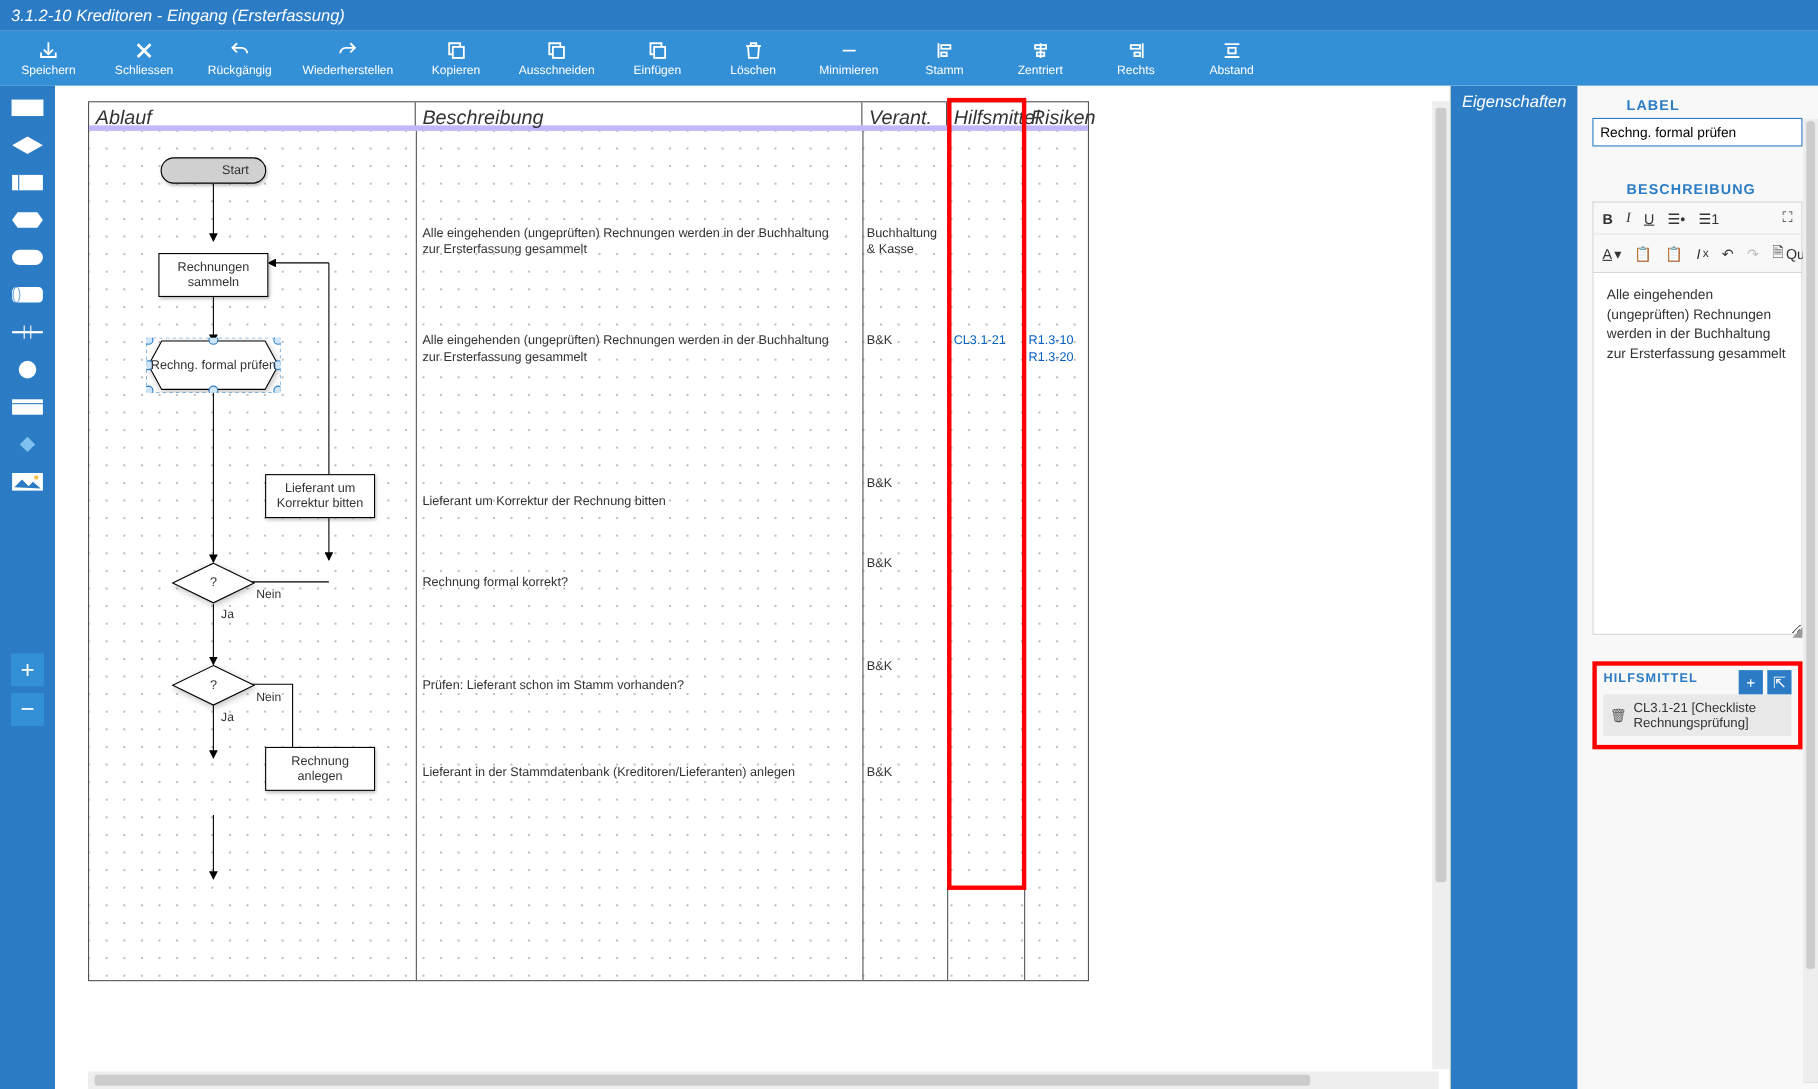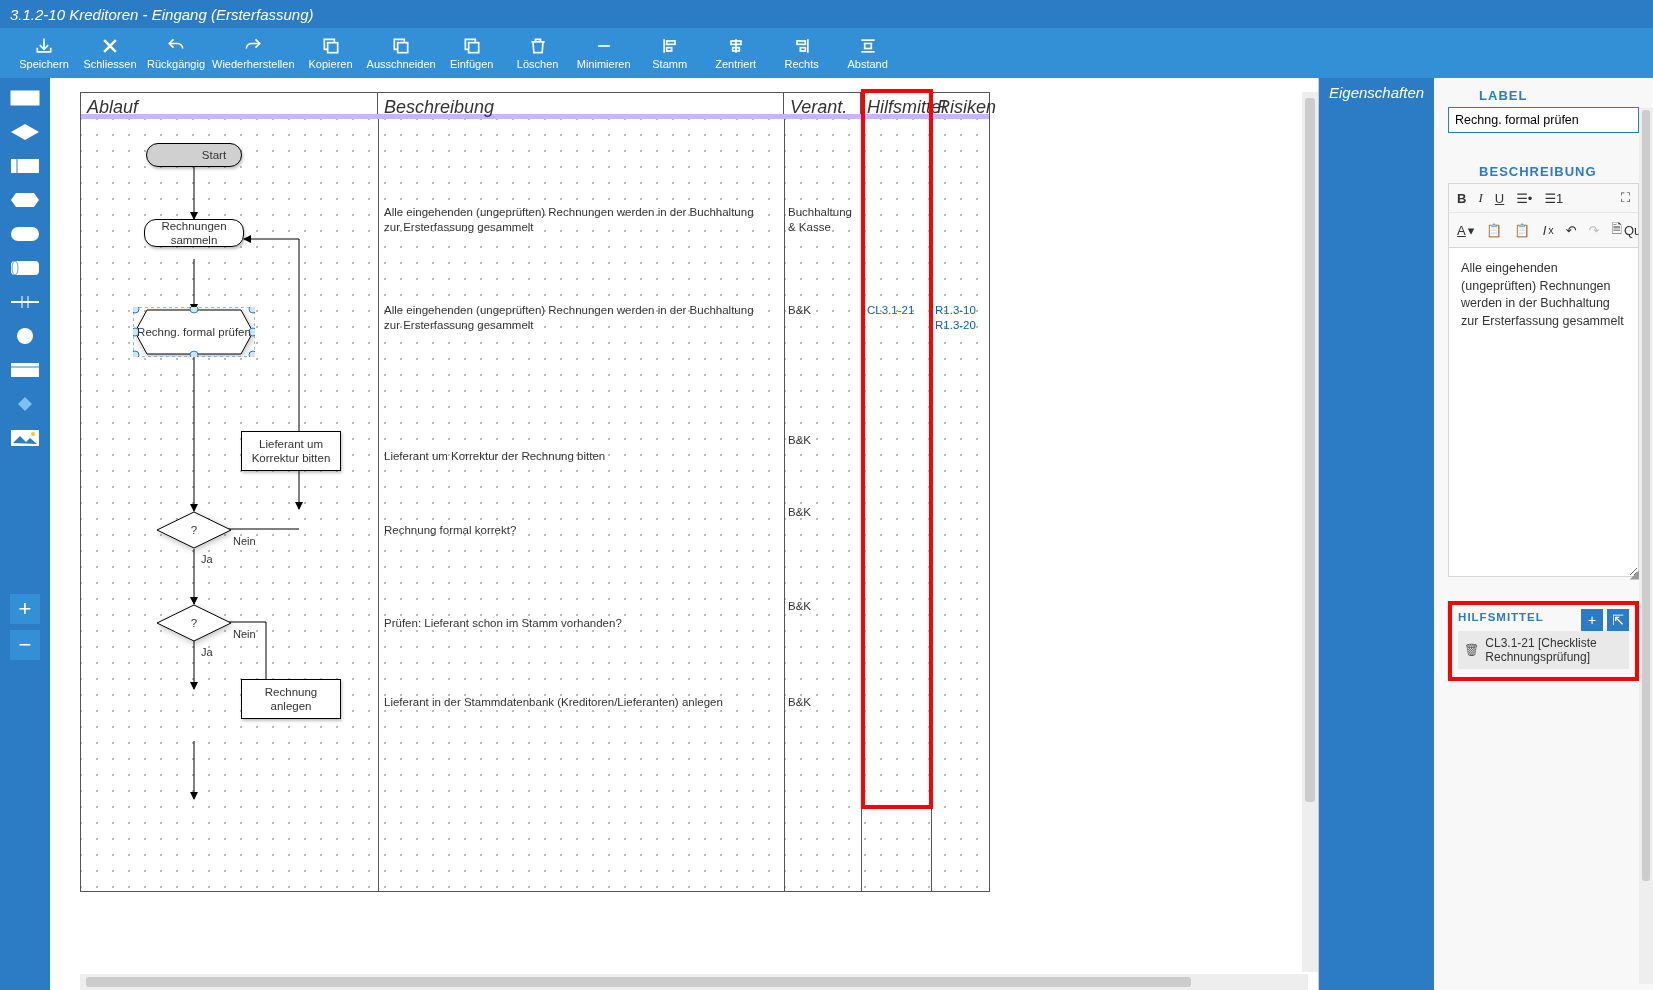--- a/index.html
+++ b/index.html
@@ -1,20 +1,20 @@
 <!DOCTYPE html>
 <html><head>
 <meta charset="utf-8">
 <style>
   * { box-sizing: border-box; margin: 0; padding: 0; }
   body { font-family: "Segoe UI", Arial, sans-serif; font-size: 12px; color: #333; overflow: hidden; height: 990px; width: 1653px; background: #fff; }
   
   .title-bar { height: 28px; background: #2b7cc4; color: #fff; display: flex; align-items: center; padding: 0 10px; font-size: 15px; font-style: italic; }
   
-  .toolbar { height: 50px; background: #338fd6; display: flex; align-items: center; gap: 6px; padding: 12px 14px; color: #fff; font-size: 11px; }
+  .toolbar { height: 50px; background: #338fd6; display: flex; align-items: center; gap: 27px; padding: 12px 14px; color: #fff; font-size: 11px; }
   .tool-btn { display: flex; flex-direction: column; align-items: center; gap: 2px; cursor: pointer; min-width: 60px; }
   .tool-btn svg { width: 20px; height: 20px; }
   .tool-btn span { font-size: 11px; }
 
   .main-area { display: flex; height: calc(990px - 78px); }
 
   
   .shape-col { width: 50px; background: #2b7cc4; display: flex; flex-direction: column; align-items: center; padding-top: 10px; gap: 14px; position: relative; }
   .shape-cell { width: 34px; height: 20px; display:flex; align-items:center; justify-content:center;}
   .shape-cell svg { overflow: visible; }
@@ -289,21 +289,21 @@
           <path d="M218 120 L163 120" stroke="#000" fill="none" marker-end="url(#ah)"></path>
           <path d="M200 350 L218 350 L218 390" stroke="#000" fill="none" marker-end="url(#ah)"></path>
           <line x1="113" y1="430" x2="113" y2="485" stroke="#000" marker-end="url(#ah)"></line>
           <path d="M147 410 L218 410" stroke="#000" fill="none"></path>
           <line x1="113" y1="522" x2="113" y2="570" stroke="#000" marker-end="url(#ah)"></line>
           <path d="M147 503 L185 503 L185 578 L167 578" stroke="#000" fill="none" marker-end="url(#ah)"></path>
           <line x1="113" y1="622" x2="113" y2="680" stroke="#000" marker-end="url(#ah)"></line>
         </svg>
 
         <div class="node start" style="left:65px; top:24px; width:96px; height:24px;padding-left:44px;">Start</div>
-        <div class="node" style="left:63px; top:100px; width:100px; height:28px;border-radius:12px;">Rechnungen sammeln</div>
+        <div class="node" style="left:63px; top:111px; width:100px; height:40px;">Rechnungen sammeln</div>
 
         <div class="selected-node" style="left:52px; top:188px; width:122px; height:50px;">
           <svg width="122" height="50" style="position:absolute;inset:0;">
             <polygon class="hexagon" points="14,3 108,3 120,25 108,47 14,47 2,25"></polygon>
             <rect x="0" y="0" width="122" height="50" fill="none" stroke="#2b7cc4" stroke-dasharray="3 3"></rect>
             <g class="handles">
               <circle cx="2" cy="2" r="4"></circle>
                 <circle cx="61" cy="2" r="4"></circle>
                 <circle cx="120" cy="2" r="4"></circle>
               <circle cx="2" cy="25" r="4"></circle>

